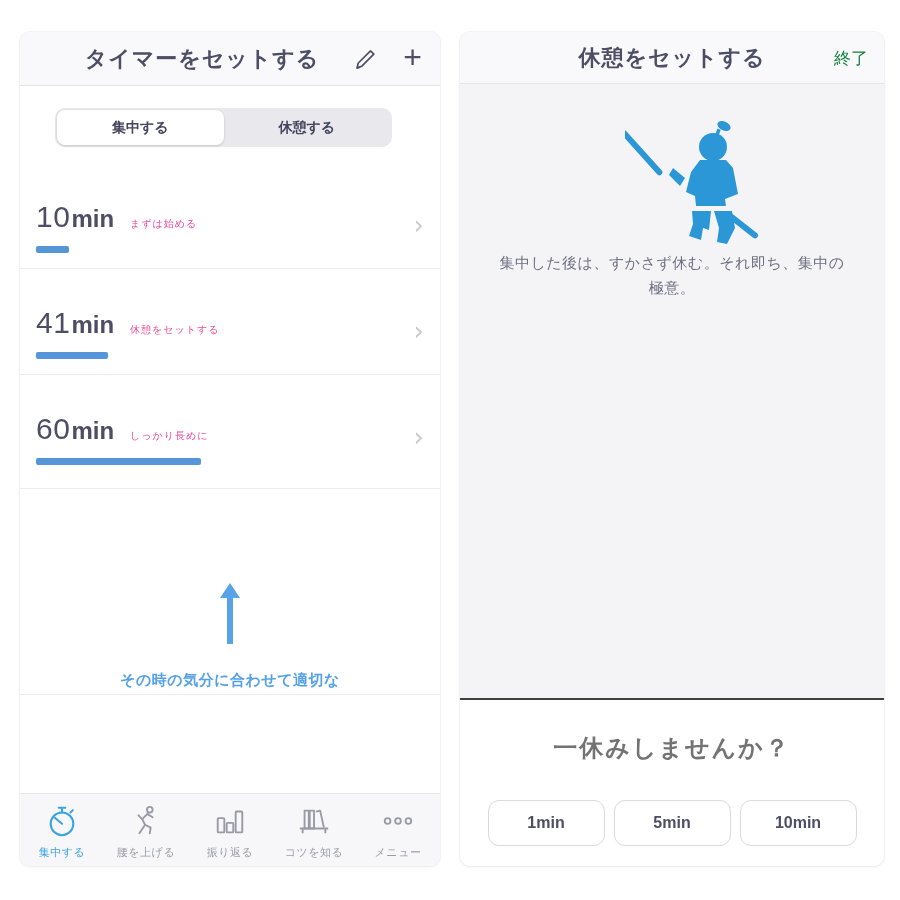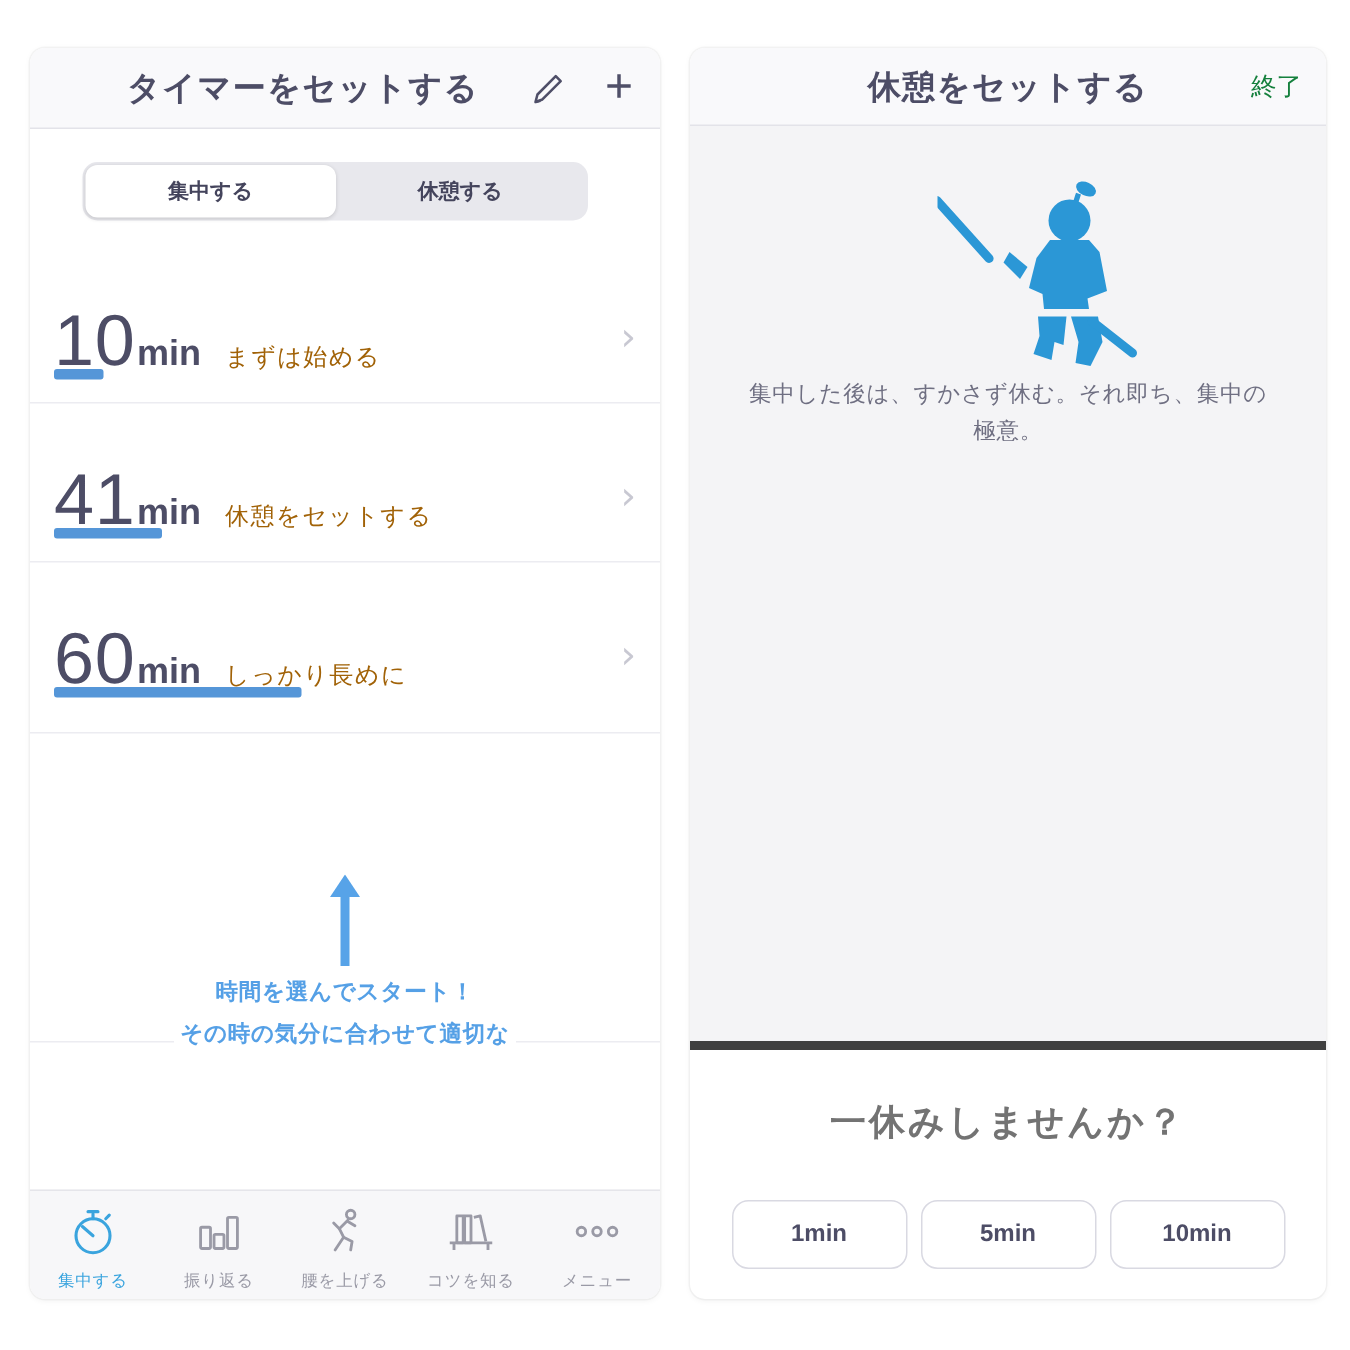--- a/index.html
+++ b/index.html
@@ -23,23 +23,23 @@
   .plus-glyph { font-size:32px; font-weight:300; color:#4f4f68; line-height:1; margin-top:-3px; }
 
   .seg { position:absolute; left:35px; top:76px; width:337px; height:39px; background:#e8e8ed;
          border-radius:10px; display:flex; padding:2px; }
   .seg-item { flex:1; display:flex; align-items:center; justify-content:center;
               font-size:14px; font-weight:bold; color:#44445c; border-radius:8px; cursor:pointer; }
   .seg-item.sel { background:#ffffff; box-shadow:0 1px 3px rgba(0,0,0,0.15); }
 
   .timer-row { position:absolute; left:0; width:100%; height:86px; cursor:pointer; }
   .row-line { position:absolute; left:16px; top:0; display:flex; align-items:baseline; }
-  .t-num  { font-size:48px; color:#4d4d66; font-weight:500; letter-spacing:0.5px; }
+  .t-num  { font-size:30px; color:#4d4d66; font-weight:500; letter-spacing:0.5px; }
   .t-unit { font-size:24px; color:#4d4d66; font-weight:600; margin-left:1px; }
-  .t-desc { font-size:16px; color:#a16207; margin-left:16px; letter-spacing:1px; }
+  .t-desc { font-size:10px; color:#ec4899; margin-left:16px; letter-spacing:1px; }
   .t-bar  { position:absolute; left:16px; height:7px; background:#5596d8; border-radius:2px; }
   .chev { position:absolute; right:16px; font-size:26px; color:#c8c8d2; font-family:"DejaVu Sans", sans-serif; line-height:1; }
 
   .divider { position:absolute; left:0; width:100%; height:1px; background:#ececf1; }
 
   .hint-arrow { position:absolute; left:199px; top:551px; }
   .hint-text { position:absolute; top:616px; left:0; width:100%; text-align:center; z-index:2; }
   .hint-text span { display:inline-block; background:#ffffff; padding:0 4px; }
   .hint-line { font-size:15px; font-weight:bold; color:#55a0e6; line-height:28px; letter-spacing:0.5px; }
 
@@ -47,21 +47,21 @@
             border-top:1px solid #e5e5ea; display:flex; }
   .tab { flex:1; display:flex; flex-direction:column; align-items:center; justify-content:center;
          gap:3px; cursor:pointer; padding-top:4px; }
   .tab-label { font-size:11px; color:#9a9aa6; letter-spacing:0.5px; }
   .tab.active .tab-label { color:#3aa4de; }
 
   
   .end-btn { position:absolute; right:16px; top:50%; transform:translateY(-50%);
              font-size:17px; color:#15803d; cursor:pointer; }
   .rest-body { position:absolute; left:0; top:52px; width:100%; height:616px;
-               background:#f4f4f6; border-bottom:6px solid #404040;text-decoration:underline; }
+               background:#f4f4f6; border-bottom:2px solid #404040;text-decoration:underline; }
   .samurai-wrap { position:absolute; left:165px; top:32px; }
   .rest-caption { position:absolute; left:12px; top:166px; width:400px; text-align:center;
                   font-size:15px; color:#6f6f82; line-height:25px; letter-spacing:0.5px; }
   .rest-question { position:absolute; left:0; top:700px; width:100%; text-align:center;
                    font-size:24px; font-weight:bold; color:#737373; letter-spacing:2px; }
   .rest-buttons { position:absolute; left:0; top:768px; width:100%; display:flex;
                   justify-content:center; gap:9px; }
   .min-btn { width:117px; height:46px; background:#ffffff; border:1.5px solid #d9d9e2; border-radius:11px;
              display:flex; align-items:center; justify-content:center;
              font-size:16px; font-weight:bold; color:#4d4d66; cursor:pointer;text-align:right; }
@@ -127,58 +127,58 @@
     <div class="divider" style="top:456px;"></div>
     <div class="divider" style="top:662px;"></div>
 
     <div class="hint-arrow">
       <svg width="22" height="62" viewBox="0 0 22 62">
         <polygon points="11,0 21,15 1,15" fill="#57a3e8"></polygon>
         <rect x="8" y="13" width="6" height="48" fill="#57a3e8"></rect>
       </svg>
     </div>
     <div class="hint-text">
-      <span class="hint-line">時間を選んでスタート！</span><br>
+      <br>
       <span class="hint-line">その時の気分に合わせて適切な</span><br>
     </div>
 
     <div class="tabbar">
       <div class="tab active">
         <span>
           <svg width="34" height="34" viewBox="0 0 36 36" fill="none" stroke="#3aa4de" stroke-width="2.2" stroke-linecap="round">
             <circle cx="18" cy="21" r="12"></circle>
             <line x1="18" y1="9" x2="18" y2="5.5"></line>
             <line x1="14.5" y1="4" x2="21.5" y2="4"></line>
             <line x1="27" y1="9" x2="29.5" y2="6.5"></line>
             <line x1="18" y1="21" x2="10.5" y2="14.5"></line>
           </svg>
         </span>
         <span class="tab-label">集中する</span>
       </div>
       <div class="tab">
         <span>
-          <svg width="34" height="34" viewBox="0 0 36 36" fill="none" stroke="#9a9aa6" stroke-width="2">
-            <rect x="5" y="15" width="7" height="15" rx="1"></rect>
-            <rect x="14.5" y="20" width="7" height="10" rx="1"></rect>
-            <rect x="24" y="8" width="7" height="22" rx="1"></rect>
-          </svg>
-        </span>
-        <span class="tab-label">振り返る</span>
-      </div>
-      <div class="tab">
-        <span>
           <svg width="34" height="34" viewBox="0 0 36 36" fill="none" stroke="#9a9aa6" stroke-width="2" stroke-linecap="round" stroke-linejoin="round">
             <circle cx="22" cy="6" r="3"></circle>
             <path d="M20 10 L14 16 L17 22 L11 31"></path>
             <path d="M14 16 L10 12"></path>
             <path d="M17 22 L23 25 L22 31"></path>
             <path d="M20 11 L25 14"></path>
           </svg>
         </span>
         <span class="tab-label">腰を上げる</span>
+      </div>
+      <div class="tab">
+        <span>
+          <svg width="34" height="34" viewBox="0 0 36 36" fill="none" stroke="#9a9aa6" stroke-width="2">
+            <rect x="5" y="15" width="7" height="15" rx="1"></rect>
+            <rect x="14.5" y="20" width="7" height="10" rx="1"></rect>
+            <rect x="24" y="8" width="7" height="22" rx="1"></rect>
+          </svg>
+        </span>
+        <span class="tab-label">振り返る</span>
       </div>
       <div class="tab">
         <span>
           <svg width="34" height="34" viewBox="0 0 36 36" fill="none" stroke="#9a9aa6" stroke-width="2" stroke-linejoin="round">
             <line x1="3" y1="26" x2="33" y2="26"></line>
             <line x1="6" y1="26" x2="6" y2="31"></line>
             <line x1="30" y1="26" x2="30" y2="31"></line>
             <rect x="8" y="7" width="4.5" height="19"></rect>
             <rect x="13.5" y="7" width="4.5" height="19"></rect>
             <path d="M20 8 L24.5 7 L28.5 25"></path>

